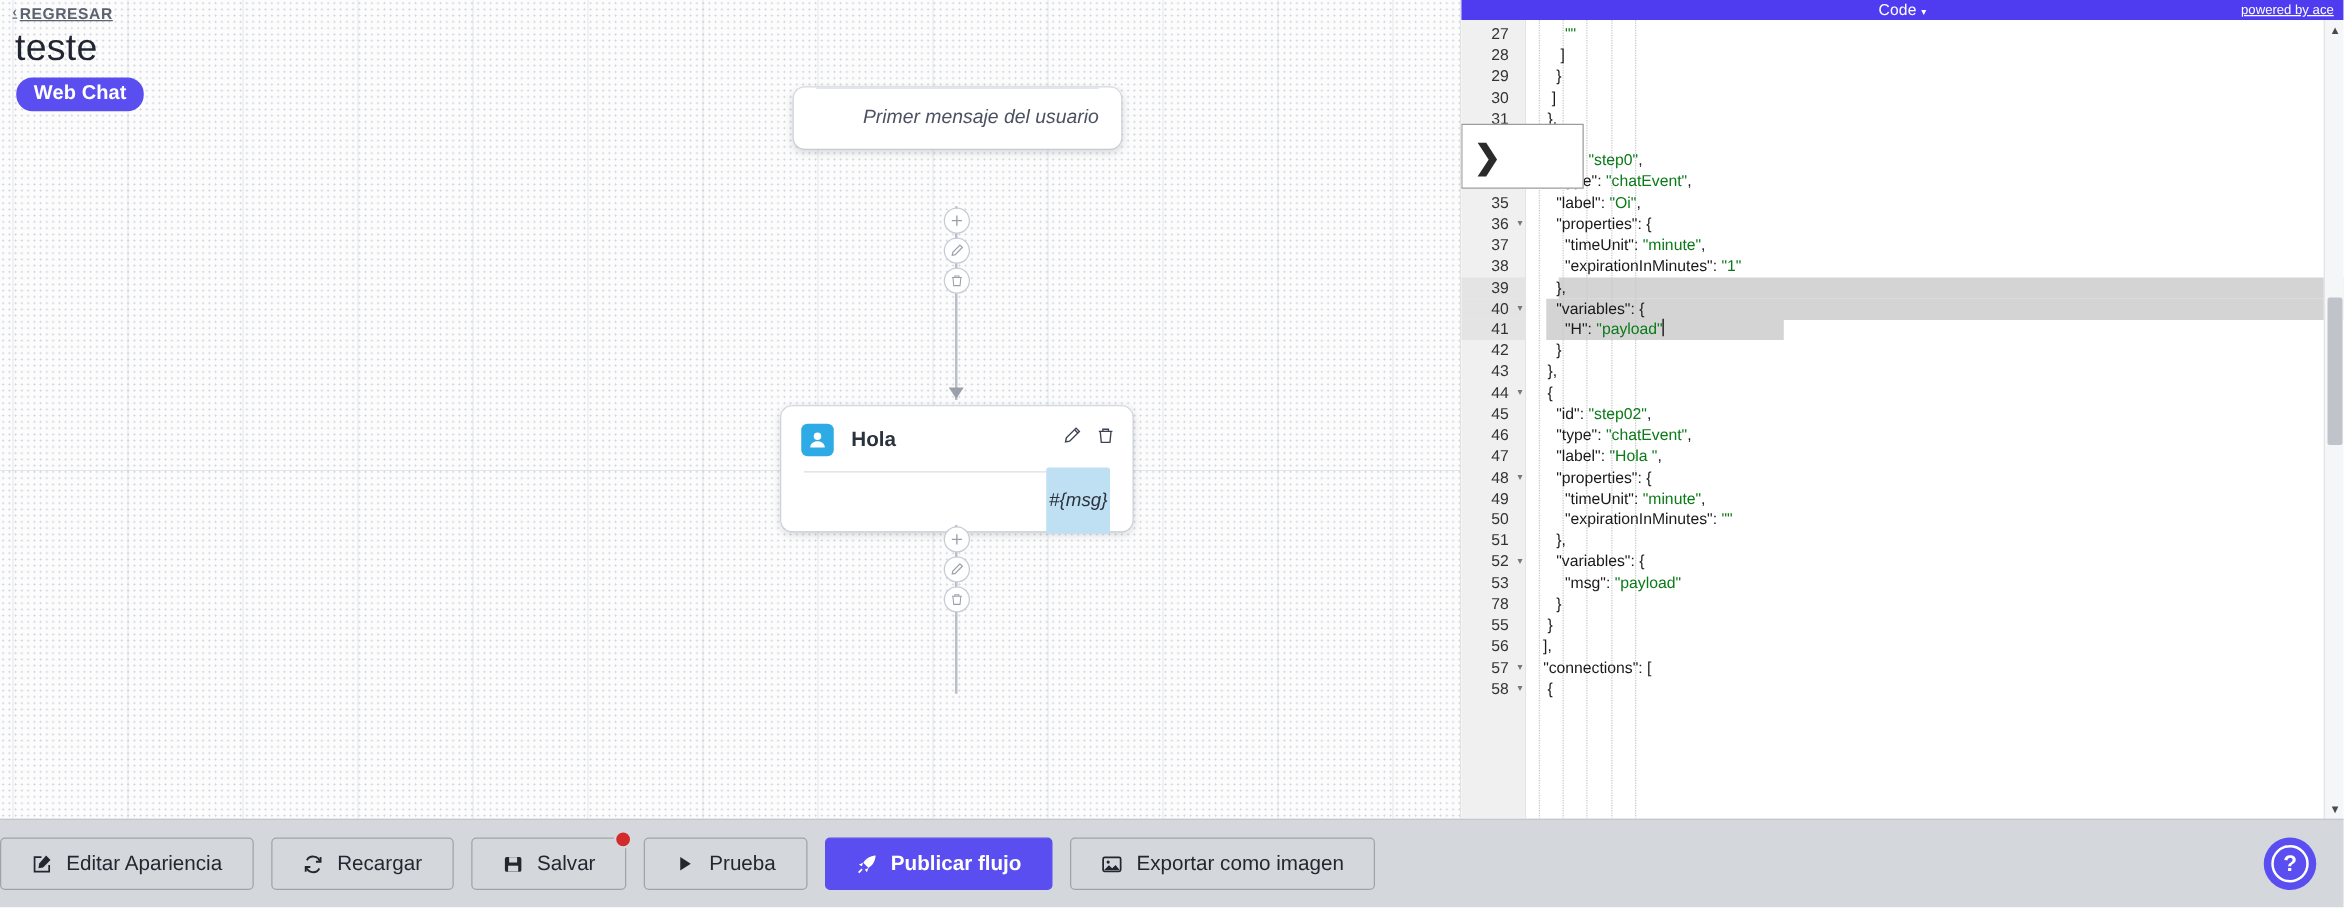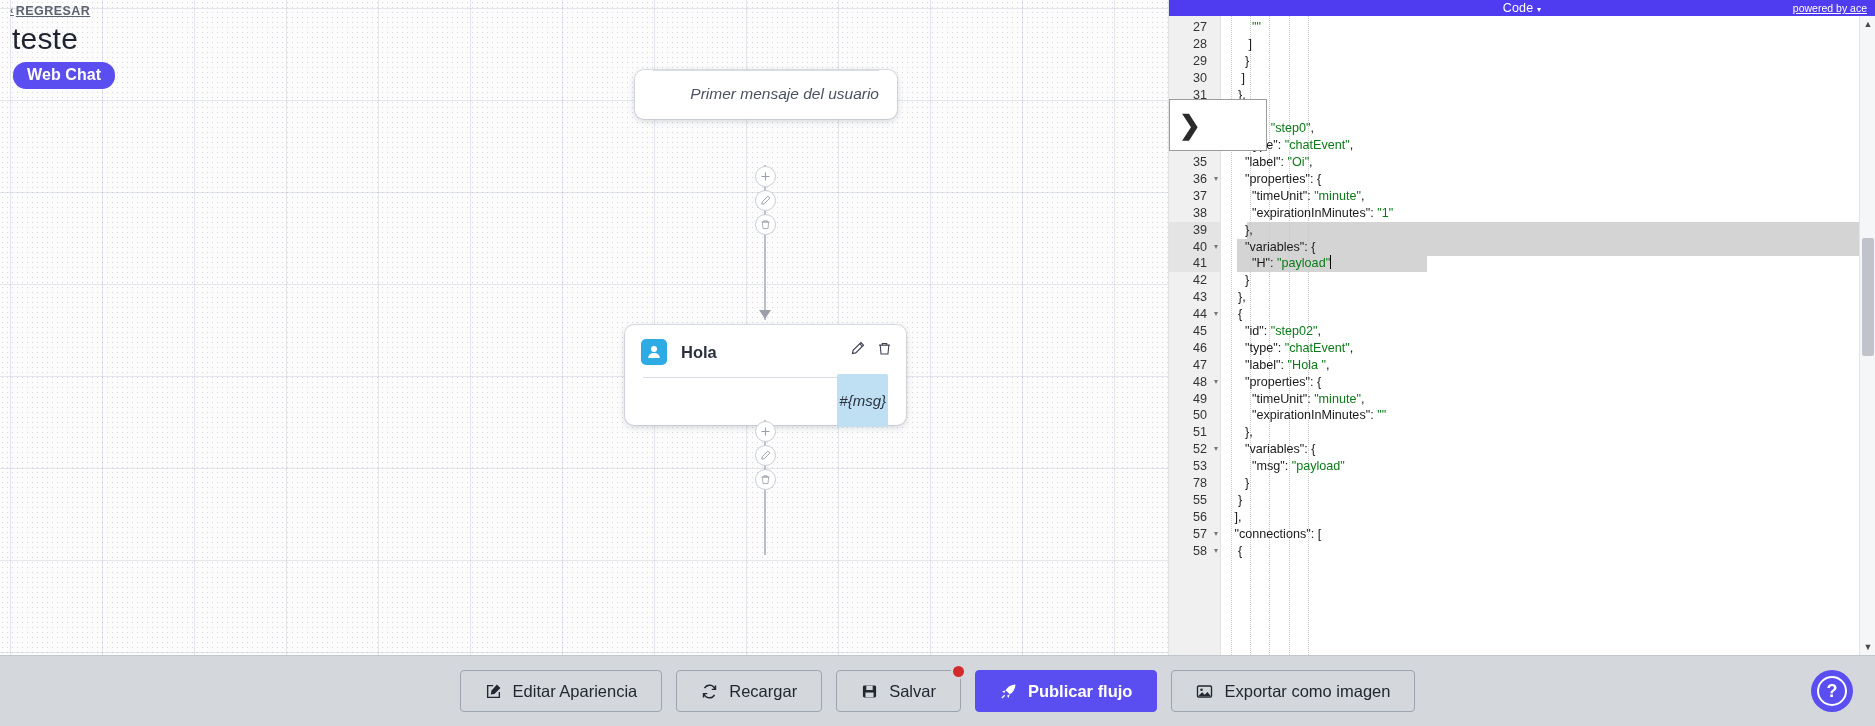--- a/index.html
+++ b/index.html
@@ -223,21 +223,21 @@
     background: #c0c4ca; border-radius: 2px;
     cursor: pointer;
   }
 
   
   #toolbar {
     position: absolute; left: 0; top: 655px;
     width: 1875px; height: 71px;
     background: #d4d8dd;
     border-top: 1px solid #c2c7ce;
-    display: flex; align-items: center; justify-content: center;
+    display: flex; align-items: center; justify-content: flex-start;
     gap: 14px;
   }
   .tb-btn {
     position: relative;
     display: flex; align-items: center; justify-content: center;
     gap: 11px;
     height: 42px; padding: 0 24px;
     background: #d4d8dd;
     border: 1px solid #9ea4ad;
     border-radius: 4px;
@@ -478,20 +478,26 @@
         </div>
         <div class="tb-btn">
           <span class="tb-ico"><svg width="17" height="17" viewBox="0 0 16 16">
               <rect x="1.8" y="2.4" width="12.4" height="11.2" rx="1.4" fill="#23272f"></rect>
               <rect x="5" y="2.6" width="6" height="4" fill="#d4d8dd"></rect>
               <rect x="4.2" y="9" width="7.6" height="4.4" fill="#d4d8dd"></rect>
             </svg></span>
           <span>Salvar</span>
           <span class="tb-badge"></span>
         </div>
+        <div class="tb-btn">
+          <span class="tb-ico"><svg width="16" height="16" viewBox="0 0 16 16">
+              <path d="M4.2 2.6l8.4 5.4-8.4 5.4z" fill="#23272f"></path>
+            </svg></span>
+          <span>Prueba</span>
+        </div>
         <div class="tb-btn primary">
           <span class="tb-ico"><svg width="17" height="17" viewBox="0 0 16 16">
               <path d="M14.6 1.4c-4.4.3-7.4 2.4-9.3 5.4l3.9 3.9c3-1.9 5.1-4.9 5.4-9.3z" fill="#fff"></path>
               <path d="M5.3 6.8L2 8.1l2.1 1.4M9.2 10.7L8 14l-1.5-2.1" fill="#fff"></path>
               <path d="M4.4 11.6l-2.6 2.6" stroke="#fff" stroke-width="1.3"></path>
             </svg></span>
           <span>Publicar flujo</span>
         </div>
         <div class="tb-btn">
           <span class="tb-ico"><svg width="17" height="17" viewBox="0 0 16 16">

